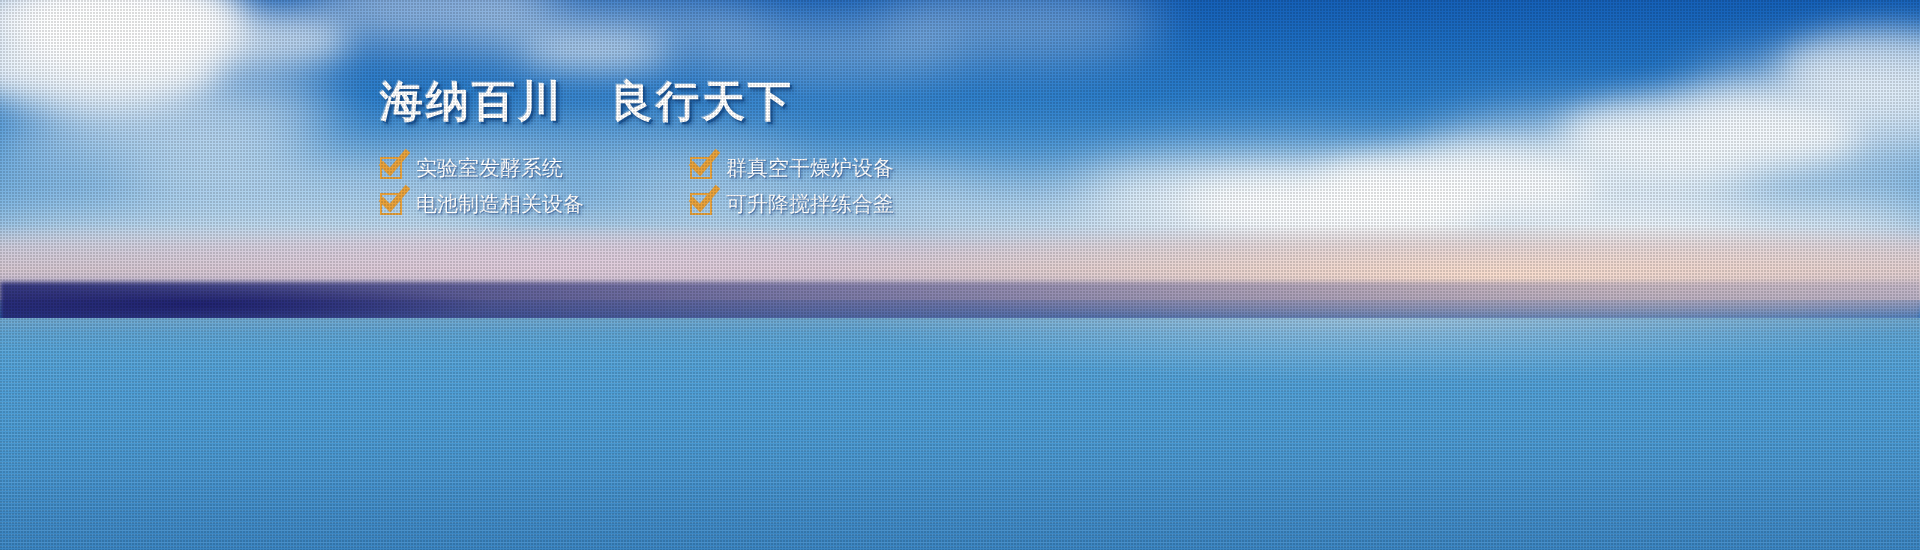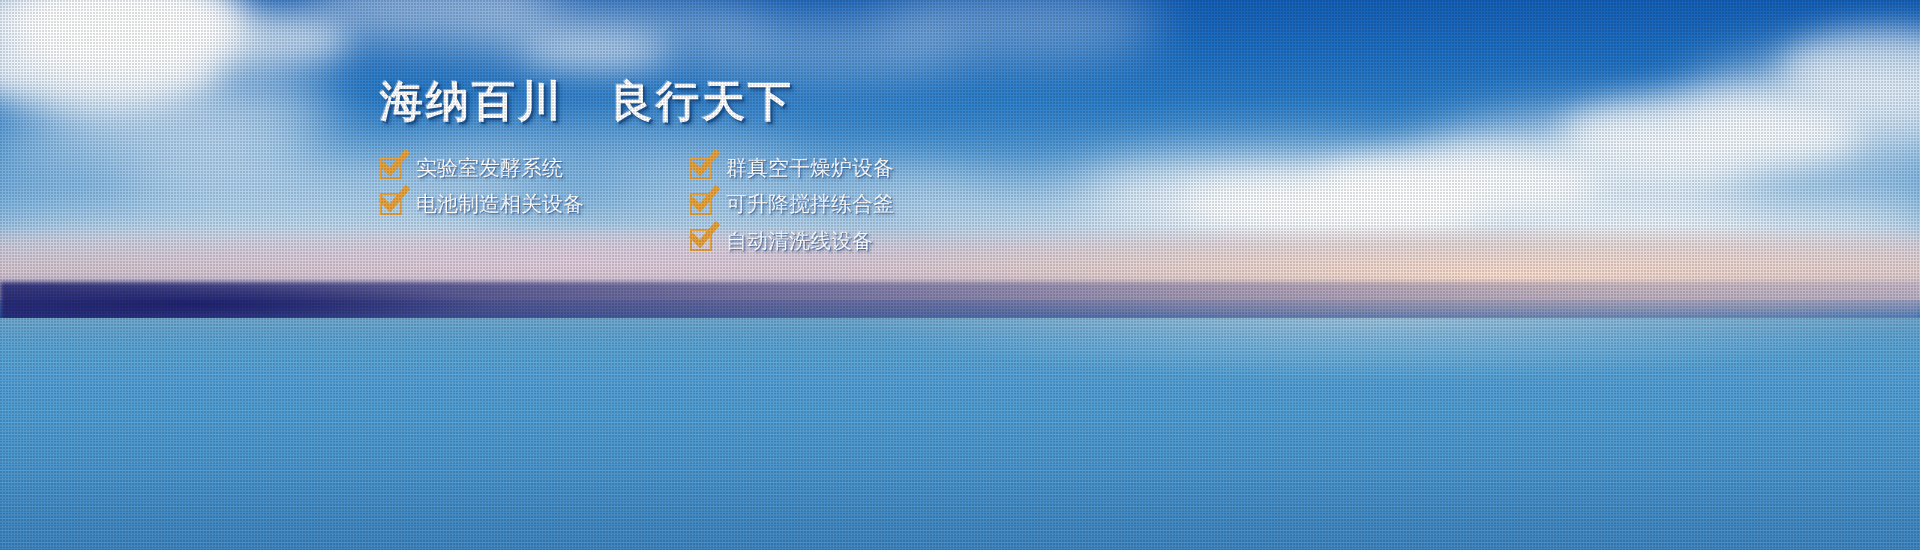--- a/index.html
+++ b/index.html
@@ -301,28 +301,20 @@
 
         <div class="item">
           <span class="check-icon">
             <svg viewBox="0 0 30 30" xmlns="http://www.w3.org/2000/svg">
               <path d="M4 15 L11 22 L27 3" fill="none" stroke="#e8a23c" stroke-width="6" stroke-linecap="square" stroke-linejoin="miter"></path>
             </svg>
           </span>
           <span class="item-label">可升降搅拌练合釜</span>
         </div>
 
-        <div class="item">
-          <span class="check-icon">
-            <svg viewBox="0 0 30 30" xmlns="http://www.w3.org/2000/svg">
-              <path d="M4 15 L11 22 L27 3" fill="none" stroke="#e8a23c" stroke-width="6" stroke-linecap="square" stroke-linejoin="miter"></path>
-            </svg>
-          </span>
-          <span class="item-label">自动清洗线设备</span>
-        </div>
 
       </div>
 
     </div>
   </div>
 
   <div class="halftone"></div>
 
 </div>
 

